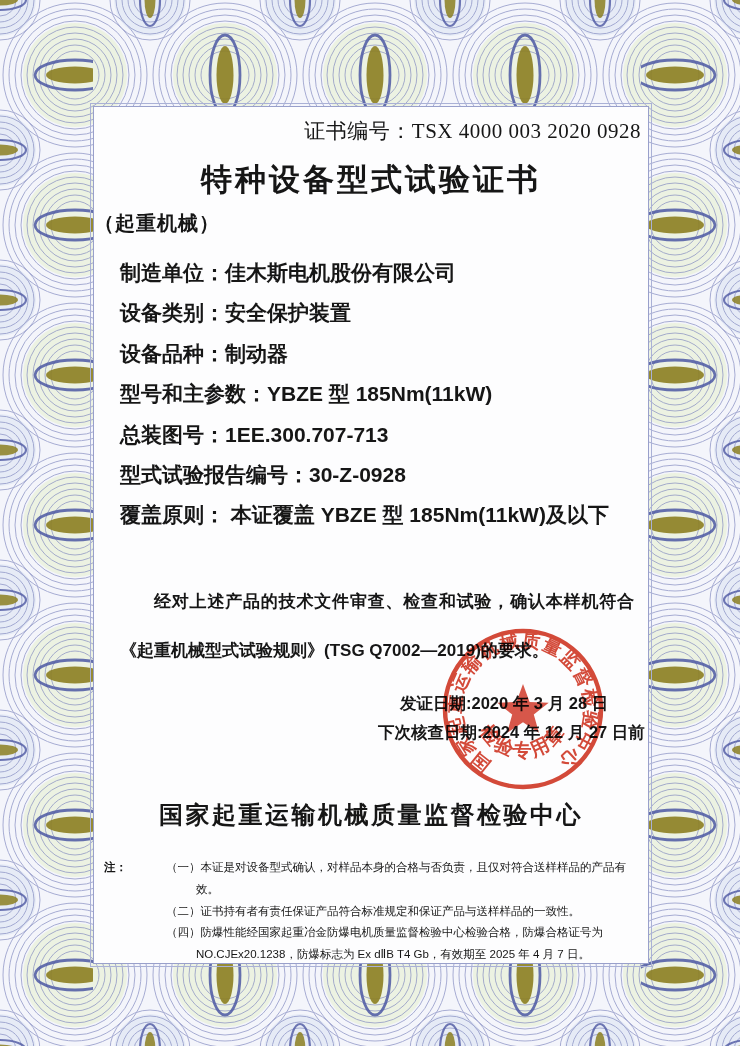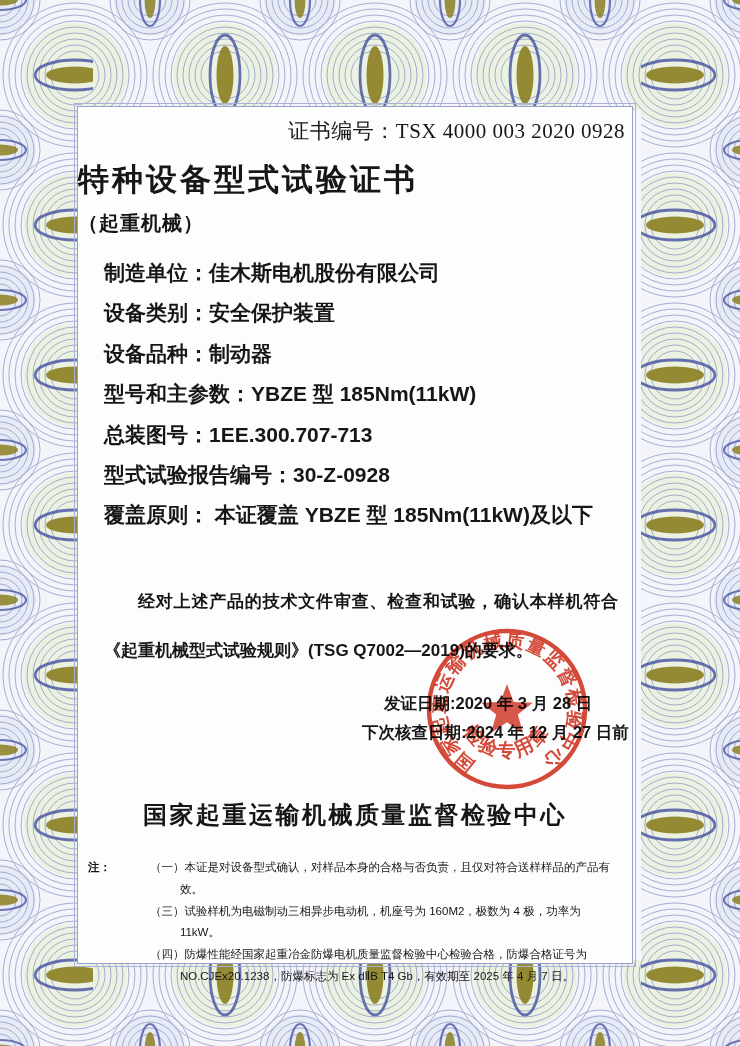--- a/index.html
+++ b/index.html
@@ -6,36 +6,36 @@
   body{
     width:740px;height:1046px;
     font-family:"Liberation Sans","DejaVu Sans",sans-serif;
     background:#f6f7fb;
     position:relative;overflow:hidden;
     color:#161616;
   }
   .page{position:absolute;inset:0;width:740px;height:1046px;}
   .border-svg{position:absolute;inset:0;display:block;}
   .content{
-    position:absolute;left:77px;top:106px;width:556px;height:858px;
+    position:absolute;left:93px;top:106px;width:556px;height:858px;
     background:#fdfdfe;
     border:1px solid #99a0cb;
     outline:1px solid #aab1d6;outline-offset:2px;
     box-sizing:border-box;
     text-decoration:underline;
   }
   .cert-line{
     position:absolute;top:10px;right:7px;
     font-family:"Liberation Serif","DejaVu Serif",serif;
     font-size:21px;letter-spacing:.5px;white-space:nowrap;
   }
   .cert-line .num{font-family:"Liberation Serif","DejaVu Serif",serif;}
   .title{
     position:absolute;top:52px;left:0;width:100%;
-    text-align:left;font-size:31px;font-weight:800;letter-spacing:3px;
+    text-align:center;font-size:31px;font-weight:800;letter-spacing:3px;
   }
   .subtitle{
     position:absolute;top:103px;left:0;width:100%;
     text-align:left;font-size:20px;font-weight:700;letter-spacing:1px;
   }
   .fields{position:absolute;top:146px;left:26px;right:14px;}
   .field-row{line-height:40.4px;font-size:21px;font-weight:600;white-space:nowrap;}
   .field-row .lbl{font-weight:700;}
   .statement{
     position:absolute;top:470px;left:26px;right:14px;
@@ -219,19 +219,19 @@
         <textPath href="#bannerPath" startOffset="50%">检验专用章</textPath>
       </text>
     </svg>
 
     <div class="authority">国家起重运输机械质量监督检验中心</div>
 
     <div class="notes">
       <span class="notes-label">注：</span>
       <div class="notes-list">
         <div class="note-item">（一）本证是对设备型式确认，对样品本身的合格与否负责，且仅对符合送样样品的产品有效。</div>
-        <div class="note-item">（三）试验样机为电磁制动三相异步电动机，机座号为 160M2，极数为 4 极，功率为 11kW。</div>
+        <div class="note-item">（二）证书持有者有责任保证产品符合标准规定和保证产品与送样样品的一致性。</div>
         <div class="note-item">（四）防爆性能经国家起重冶金防爆电机质量监督检验中心检验合格，防爆合格证号为 NO.CJEx20.1238，防爆标志为 Ex dⅡB T4 Gb，有效期至 2025 年 4 月 7 日。</div>
       </div>
     </div>
 
   </div>
 </div>
 
 </body></html>

